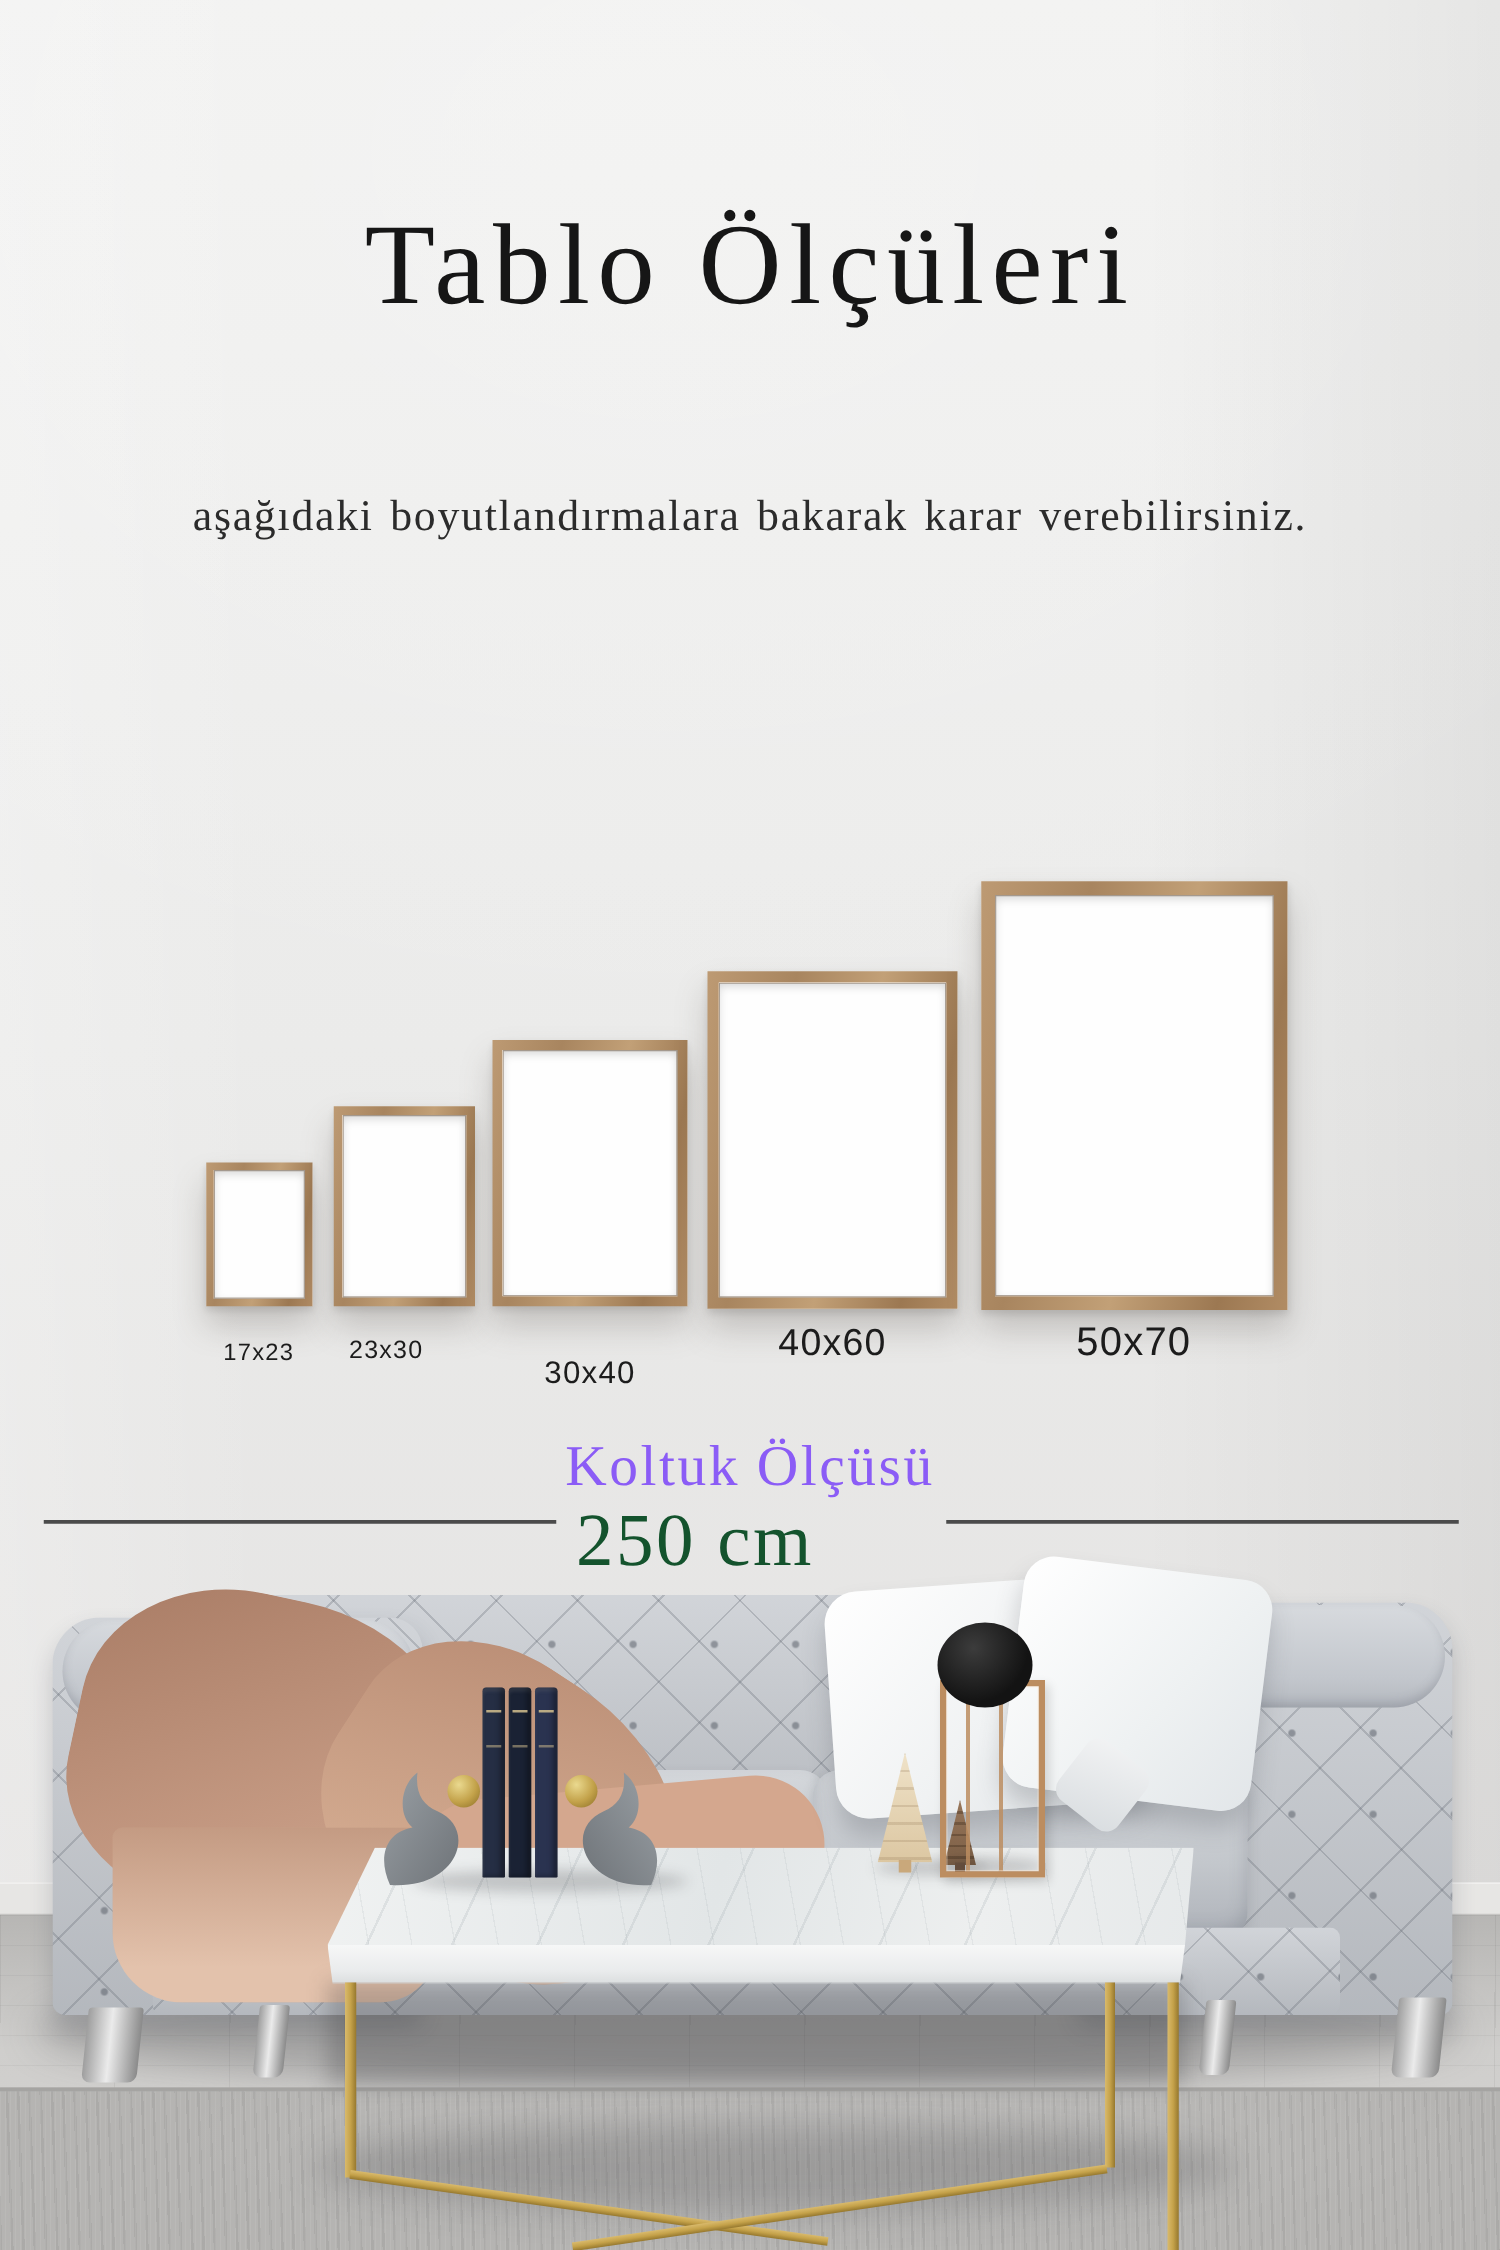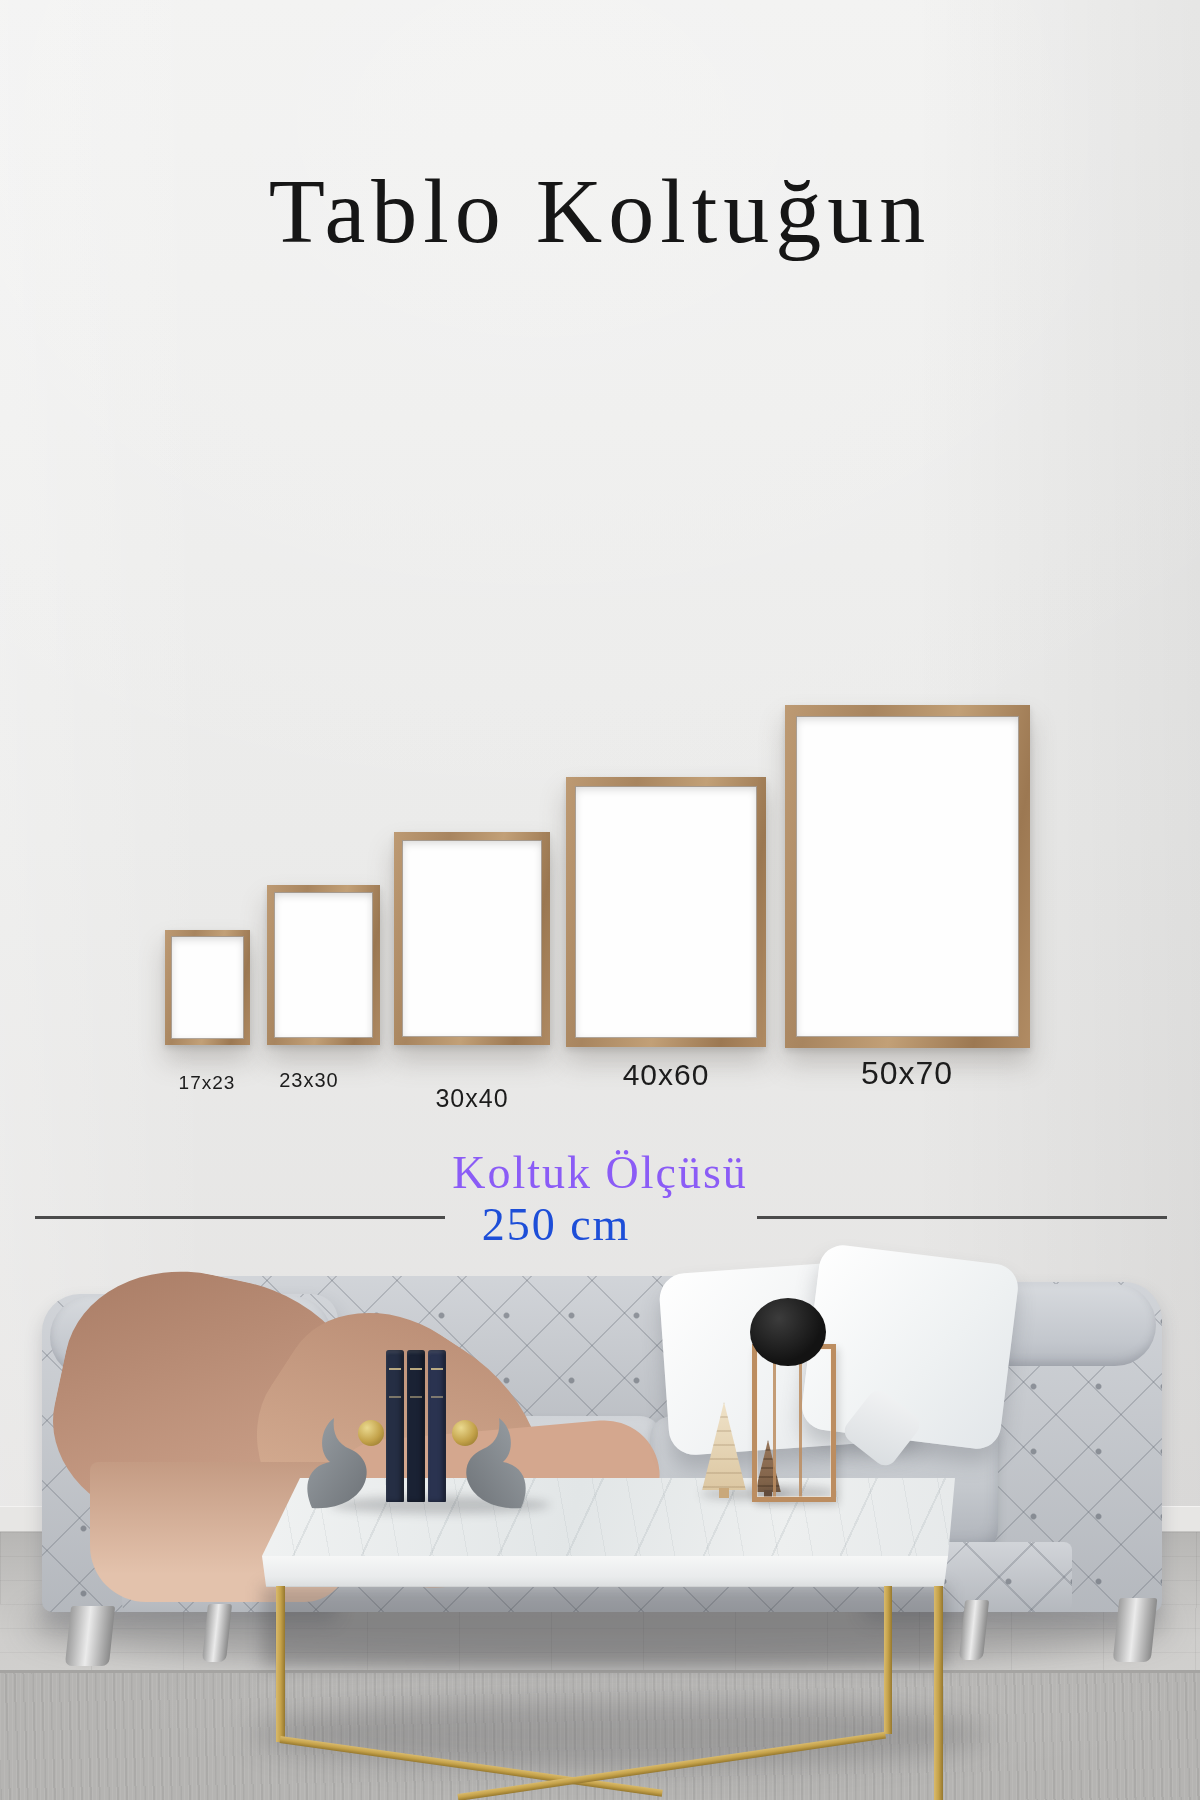--- a/index.html
+++ b/index.html
@@ -32,22 +32,22 @@
 
   
   .title{left:0;top:158px;width:1200px;text-align:center;font-size:92px;letter-spacing:6px;
     color:#161616;font-weight:400;}
   .intro{left:60px;top:388px;width:1080px;text-align:center;color:#2b2b2b;
     font-size:35px;line-height:50px;letter-spacing:1.4px;word-spacing:3px;}
   .size-label{width:140px;text-align:center;color:#1c1c1c;
     font-family:"Liberation Sans",sans-serif;letter-spacing:1px;}
   .sofa-measure-title{left:0;top:1146px;width:1200px;text-align:center;font-size:46px;
     letter-spacing:2px;color:#8b5cf6;}
-  .sofa-measure-value{left:0;top:1198px;width:1112px;text-align:center;font-size:46px;
-    letter-spacing:2px;color:#1d4ed8;}
+  .sofa-measure-value{left:0;top:1198px;width:1112px;text-align:center;font-size:60px;
+    letter-spacing:2px;color:#14532d;}
   .measure-line{top:1216px;width:410px;height:3px;background:#4b4b4b;}
 
   
   .frame{background:linear-gradient(102deg,#bd9a73 0%,#a8855f 28%,#c2a077 55%,#9c7852 82%,#b18c64 100%);
     box-shadow:0 16px 24px rgba(96,90,82,.28),0 3px 6px rgba(0,0,0,.12);}
   .frame .mat{position:absolute;background:#fefefe;
     box-shadow:inset 0 0 0 1px rgba(92,66,42,.45),inset 0 3px 8px rgba(0,0,0,.16);}
   .f1{left:165px;top:930px;width:85px;height:115px;} .f1 .mat{inset:6px;}
   .f2{left:267px;top:885px;width:113px;height:160px;} .f2 .mat{inset:7px;}
   .f3{left:394px;top:832px;width:156px;height:213px;} .f3 .mat{inset:8px;}
@@ -163,22 +163,23 @@
 </head>
 <body>
 
 <div class="abs wall"></div>
 <div class="abs wall-shade"></div>
 <div class="abs baseboard"></div>
 <div class="abs floor"></div>
 <div class="abs sofa-floor-shadow"></div>
 <div class="abs rug"></div>
 
-<div class="abs title">Tablo Koltuğun</div>
+<div class="abs title">Tablo Ölçüleri</div>
 <div class="abs intro">
+  <div>aşağıdaki boyutlandırmalara bakarak karar verebilirsiniz.</div>
 </div>
 
 <div class="abs frame f1">
     <div class="mat"></div>
   </div>
 <div class="abs frame f2">
     <div class="mat"></div>
   </div>
 <div class="abs frame f3">
     <div class="mat"></div>

